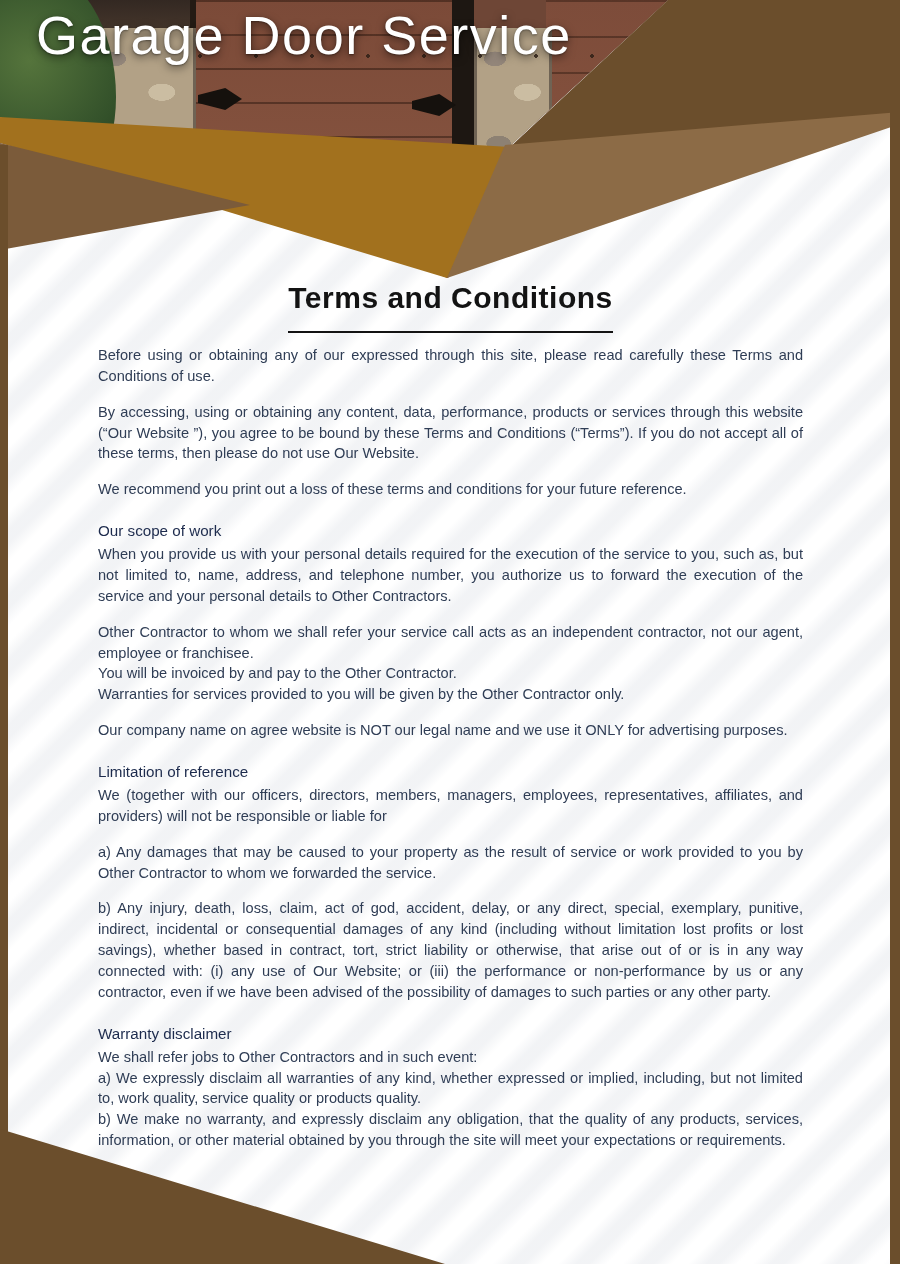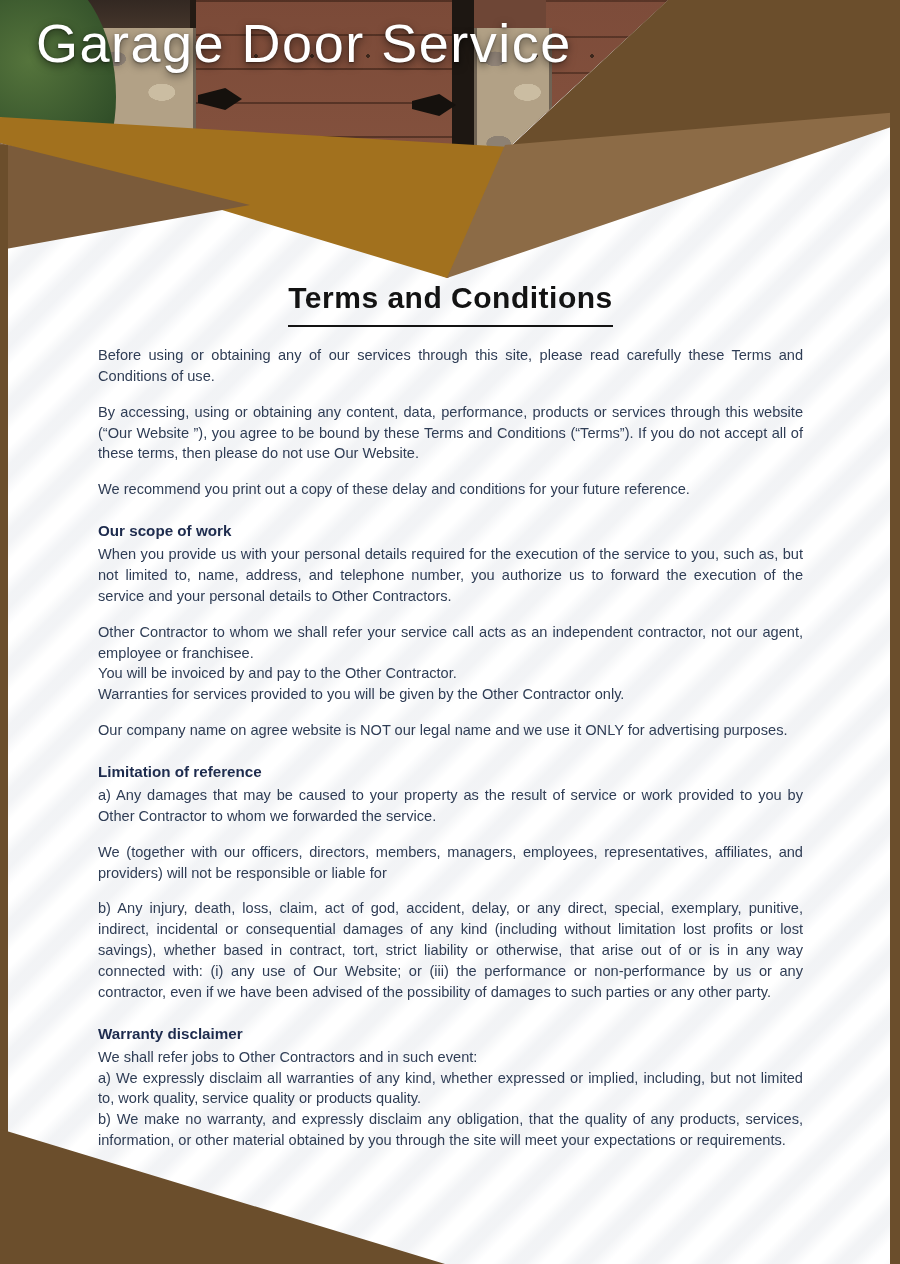--- a/index.html
+++ b/index.html
@@ -51,21 +51,21 @@
       linear-gradient(#7d4c3a,#8a5540);}
   .ph-screws{position:absolute;left:196px;top:52px;width:470px;height:8px;
     background-image:radial-gradient(circle 2px at 4px 4px,#2b1d14 90%,transparent);
     background-size:56px 8px;background-repeat:repeat-x;opacity:.8;}
   .ph-post{position:absolute;left:452px;top:0;width:22px;bottom:0;background:#1d1712;}
   .ph-hinge{position:absolute;height:22px;background:#15110d;
     clip-path:polygon(0 32%,62% 0,100% 50%,62% 100%,0 68%);}
   .ph-hinge.h1{left:198px;top:88px;width:44px;}
   .ph-hinge.h2{left:412px;top:94px;width:44px;}
   .hero-title{
-    position:absolute;left:36px;top:12px;
+    position:absolute;left:36px;top:4px;
     font-size:54px;font-weight:400;letter-spacing:1.5px;color:#ffffff;
     text-shadow:0 3px 9px rgba(0,0,0,.55),0 1px 2px rgba(0,0,0,.4);
     white-space:nowrap;
   }
   
   .shape{position:absolute;left:0;top:0;width:900px;height:285px;}
   .shape.gold{background:#a2711e;
     clip-path:polygon(0 117px,512px 147px,447px 278px,0 143px);}
   .shape.olive{background:#7b5b3a;
     clip-path:polygon(0 143px,250px 205px,0 250px);}
@@ -78,27 +78,27 @@
   .edge-strip.right{right:0;top:112px;bottom:0;width:10px;}
   .bottom-triangle{position:absolute;left:0;top:1100px;width:900px;height:164px;
     background:#6b4e2c;
     clip-path:polygon(0 29px,445px 164px,0 164px);}
   
   .content{position:absolute;left:98px;top:281px;width:705px;color:#2f3d55;}
   .page-heading{
     text-align:center;font-size:30px;font-weight:700;color:#131313;
     letter-spacing:.5px;margin:0 0 30px;
   }
-  .page-heading span{border-bottom:2.5px solid #131313;padding-bottom:11px;}
+  .page-heading span{border-bottom:2.5px solid #131313;padding-bottom:17px;}
   .para{
     font-size:14.6px;line-height:1.43;margin:0 0 15px;
     text-align:justify;white-space:pre-line;
   }
   .section-heading{
-    font-size:15.2px;font-weight:700;color:#1d2b4d;margin:22px 0 5px;
+    font-size:15.2px;font-weight:400;color:#1d2b4d;margin:22px 0 5px;
   }
 </style>
 </head>
 <body>
 
 <div class="poster">
   <div class="stripes"></div>
 
   <div class="hero-photo">
     <div class="ph-top"></div>
@@ -119,41 +119,41 @@
   <div class="shape medium"></div>
   <div class="edge-strip left"></div>
   <div class="edge-strip right"></div>
   <div class="bottom-triangle"></div>
 
   <div class="hero-title">Garage Door Service</div>
 
   <div class="content">
     <h1 class="page-heading"><span>Terms and Conditions</span></h1>
     <div>
-        <p class="para">Before using or obtaining any of our services through this site, please read carefully these Terms and Conditions of use.</p>
+        <p class="para">Before using or obtaining any of our expressed through this site, please read carefully these Terms and Conditions of use.</p>
         <p class="para">By accessing, using or obtaining any content, data, performance, products or services through this website (“Our Website ”), you agree to be bound by these Terms and Conditions (“Terms”). If you do not accept all of these terms, then please do not use Our Website.</p>
-        <p class="para">We recommend you print out a copy of these delay and conditions for your future reference.</p>
+        <p class="para">We recommend you print out a loss of these terms and conditions for your future reference.</p>
       </div>
     <div>
         <div>
           <h2 class="section-heading">Our scope of work</h2>
         </div>
         <div>
           <p class="para">When you provide us with your personal details required for the execution of the service to you, such as, but not limited to, name, address, and telephone number, you authorize us to forward the execution of the service and your personal details to Other Contractors.</p>
         </div>
         <div>
           <p class="para">Other Contractor to whom we shall refer your service call acts as an independent contractor, not our agent, employee or franchisee.
 You will be invoiced by and pay to the Other Contractor.
 Warranties for services provided to you will be given by the Other Contractor only.</p>
           <p class="para">Our company name on agree website is NOT our legal name and we use it ONLY for advertising purposes.</p>
         </div>
         <div>
           <h2 class="section-heading">Limitation of reference</h2>
+          <p class="para">We (together with our officers, directors, members, managers, employees, representatives, affiliates, and providers) will not be responsible or liable for</p>
           <p class="para">a) Any damages that may be caused to your property as the result of service or work provided to you by Other Contractor to whom we forwarded the service.</p>
-          <p class="para">We (together with our officers, directors, members, managers, employees, representatives, affiliates, and providers) will not be responsible or liable for</p>
           <p class="para">b) Any injury, death, loss, claim, act of god, accident, delay, or any direct, special, exemplary, punitive, indirect, incidental or consequential damages of any kind (including without limitation lost profits or lost savings), whether based in contract, tort, strict liability or otherwise, that arise out of or is in any way connected with: (i) any use of Our Website; or (iii) the performance or non-performance by us or any contractor, even if we have been advised of the possibility of damages to such parties or any other party.</p>
         </div>
         <div>
           <h2 class="section-heading">Warranty disclaimer</h2>
           <p class="para">We shall refer jobs to Other Contractors and in such event:
 a) We expressly disclaim all warranties of any kind, whether expressed or implied, including, but not limited to, work quality, service quality or products quality.
 b) We make no warranty, and expressly disclaim any obligation, that the quality of any products, services, information, or other material obtained by you through the site will meet your expectations or requirements.</p>
         </div>
       </div>
   </div>

